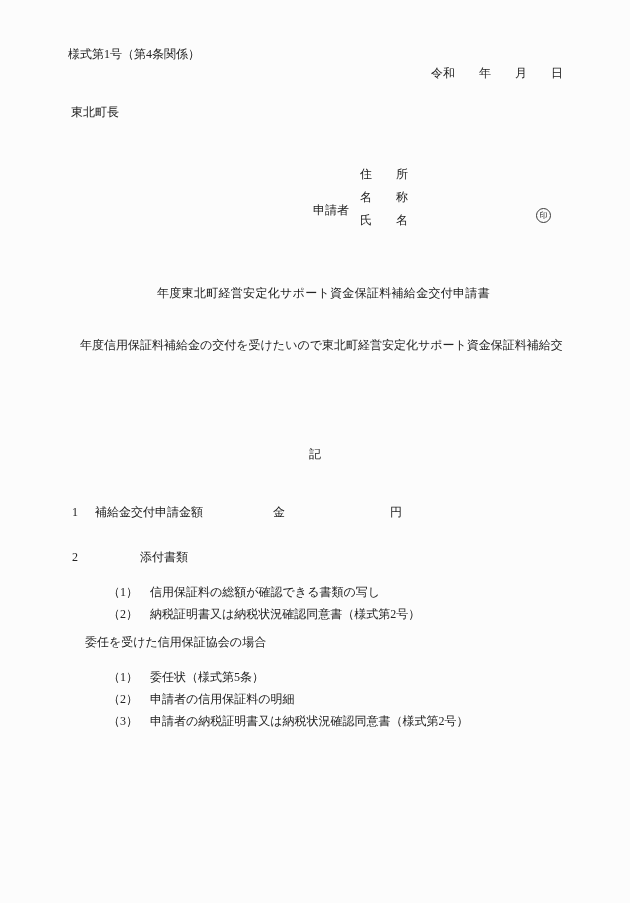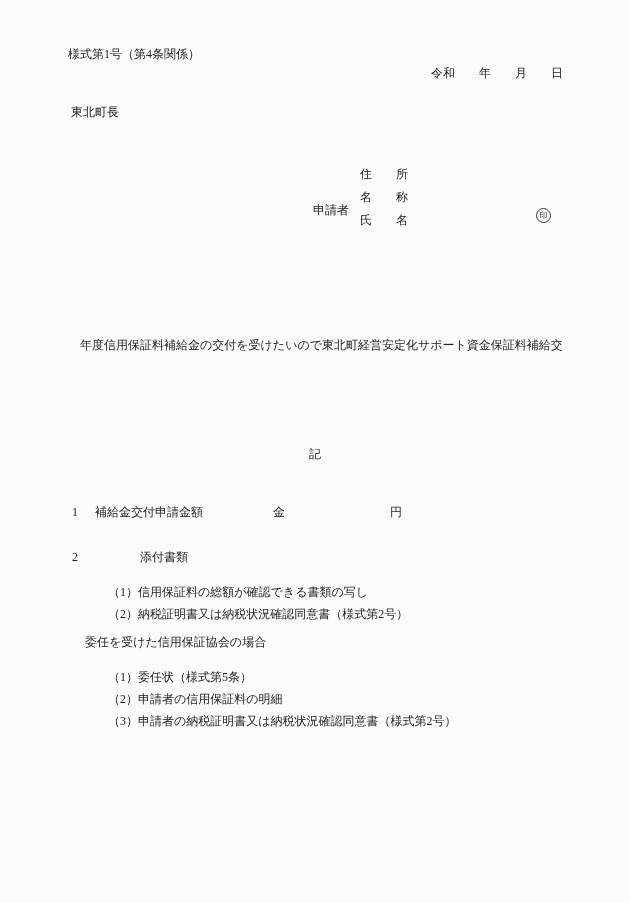--- a/index.html
+++ b/index.html
@@ -59,21 +59,21 @@
   .item2-label { left: 95px;  top: 551px; margin-left: 45px; }
 
   .attach-1 { left: 90px; top: 572px; }
   .attach-2 { left: 90px; top: 594px; }
 
   .delegation-heading { left: 85px; top: 636px; }
   .deleg-1 { left: 90px; top: 657px; }
   .deleg-2 { left: 90px; top: 679px; text-align: right; }
   .deleg-3 { left: 90px; top: 701px; }
 
-  .sub-item .item-text { }
+  .sub-item .item-text { margin-left: 12px; }
 </style>
 </head>
 <body>
 
 <div class="page">
 
   <div class="abs form-number">様式第1号（第4条関係）</div>
 
   <div class="abs date-line">令和　　年　　月　　日</div>
 
@@ -82,20 +82,21 @@
   <div>
     <span class="abs applicant-label">申請者</span>
     <span class="abs field-address">住　　所</span>
     <span class="abs field-name">名　　称</span>
     <span class="abs field-person">氏　　名</span>
     <span class="abs seal">
       <span class="seal-char">印</span>
     </span>
   </div>
 
+  <div class="abs doc-title">年度東北町経営安定化サポート資金保証料補給金交付申請書</div>
 
   <p class="abs body-line-1">　年度信用保証料補給金の交付を受けたいので東北町経営安定化サポート資金保証料補給交</p>
 
   <div class="abs ki-heading">記</div>
 
   <div>
     <span class="abs item1-num">1</span>
     <span class="abs item1-label">補給金交付申請金額</span>
     <span class="abs item1-kin">金</span>
     <span class="abs item1-yen">円</span>

